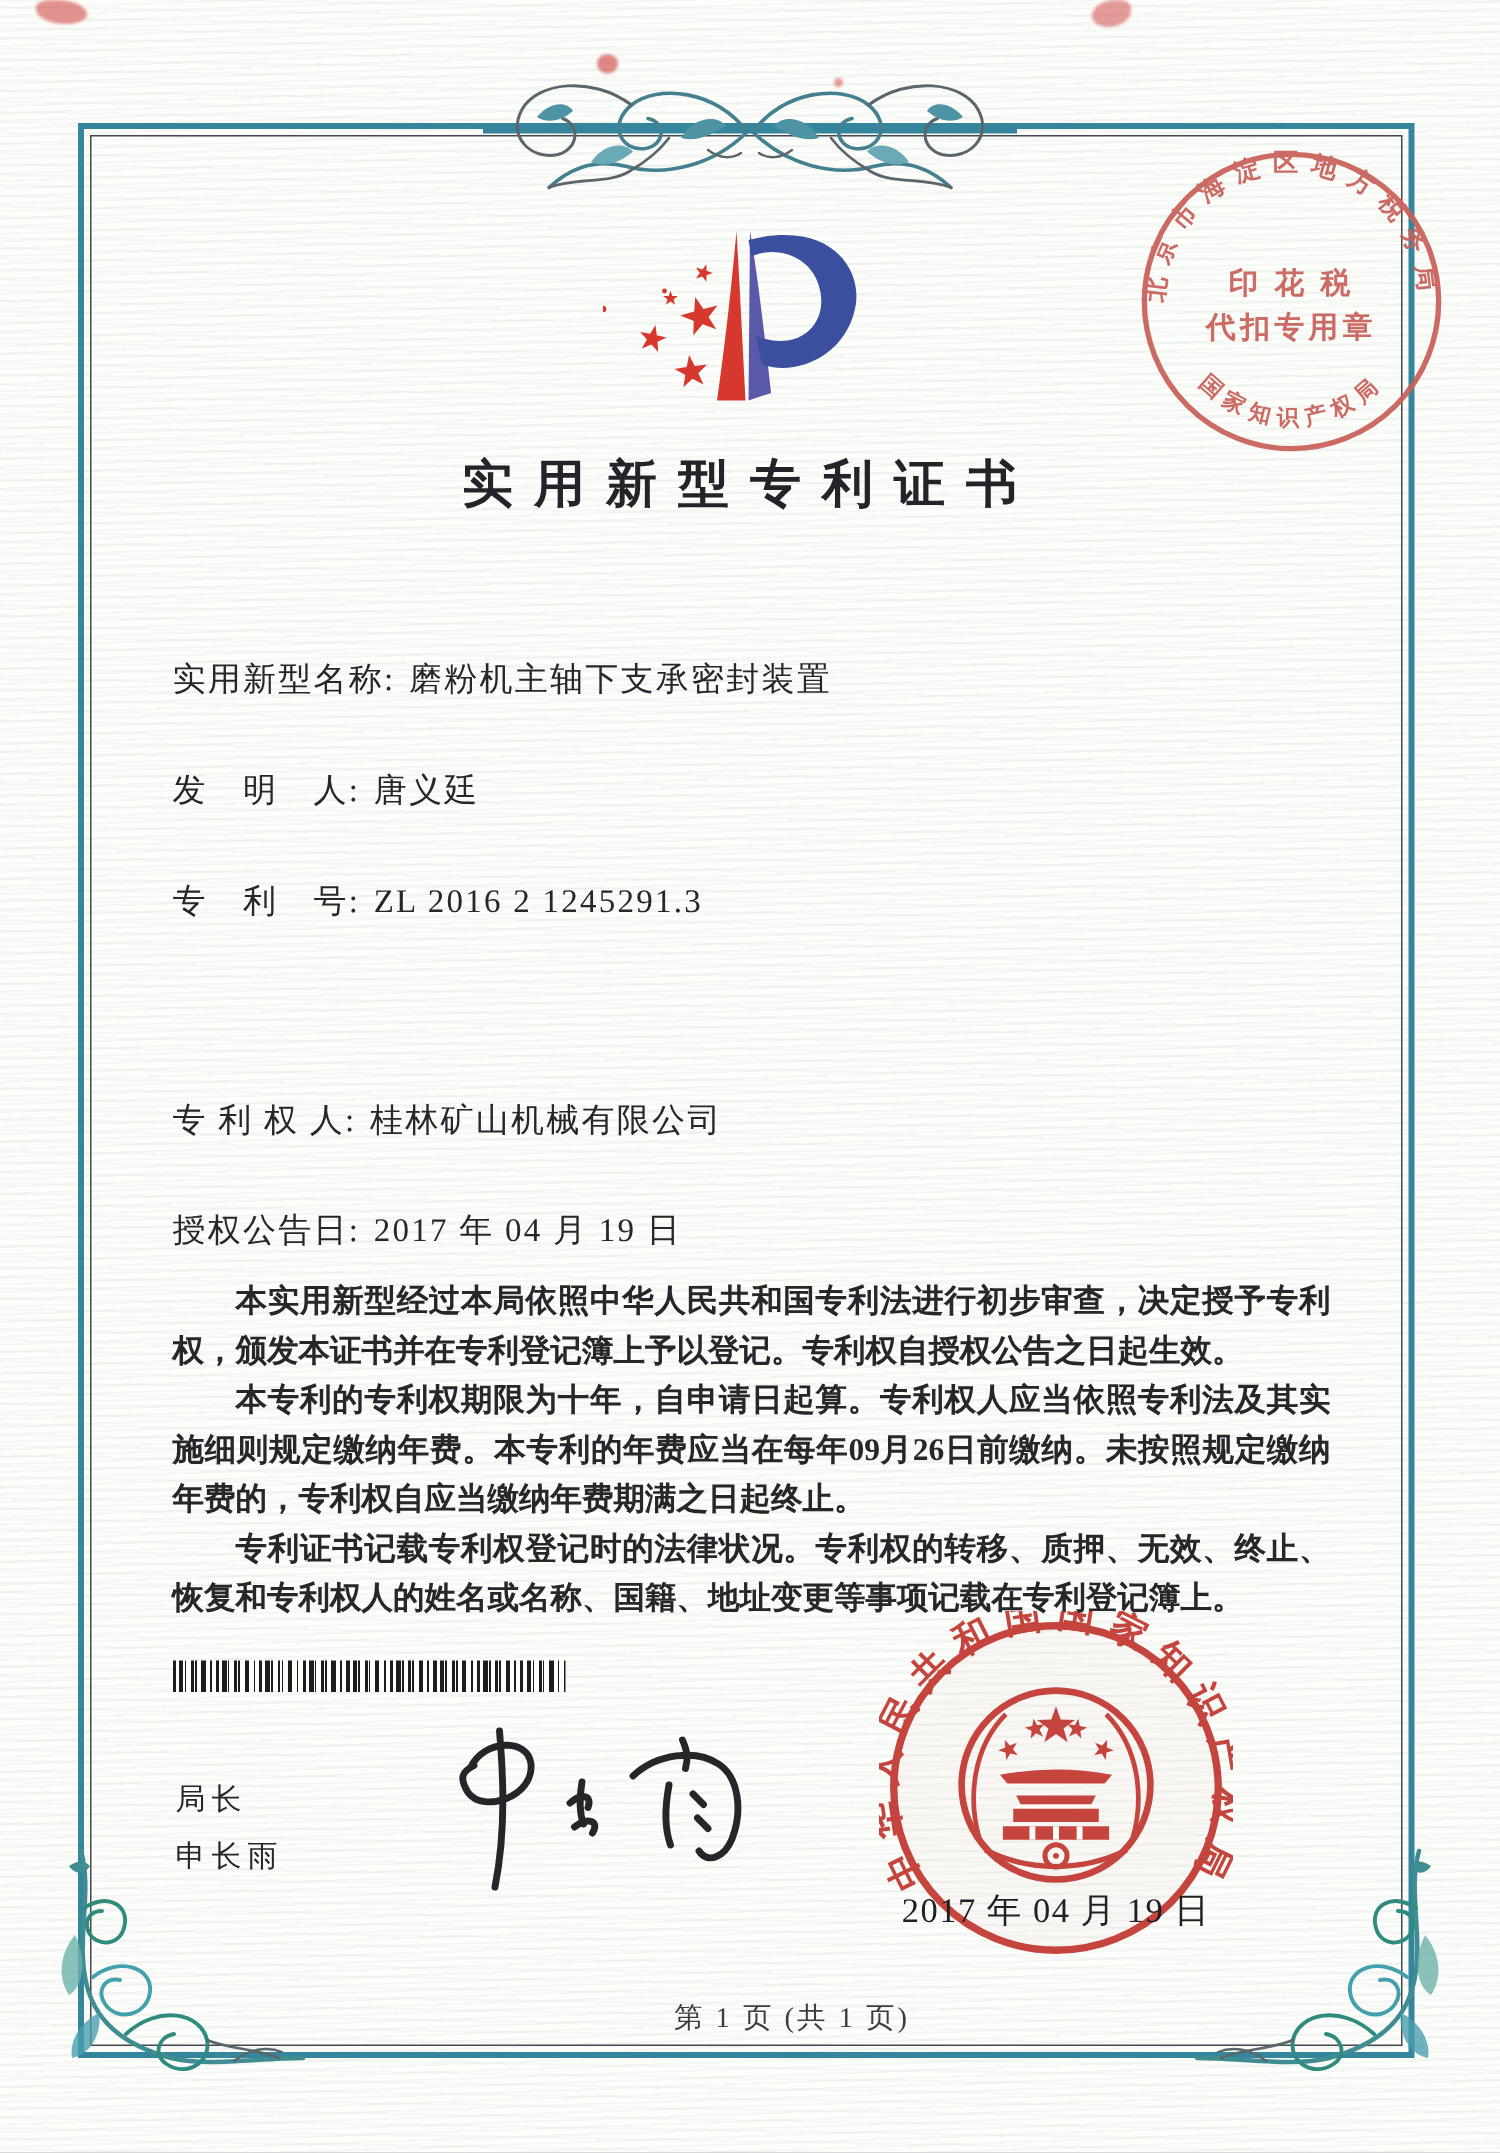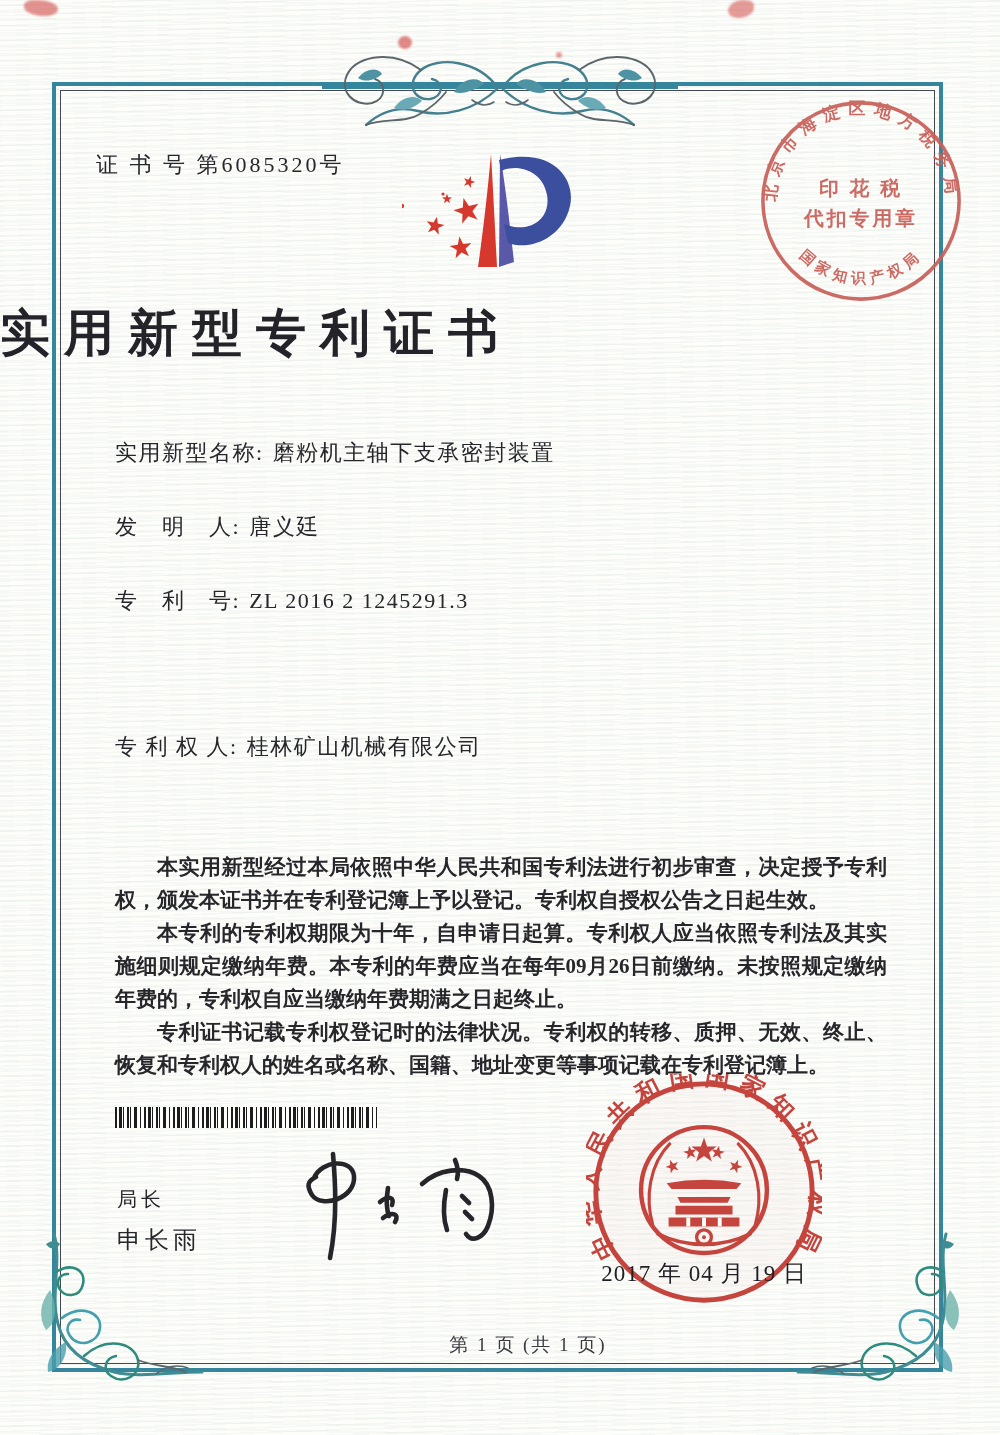--- a/index.html
+++ b/index.html
@@ -11,37 +11,37 @@
       repeating-linear-gradient(181deg, rgba(120,165,160,0.05) 0 2px, rgba(255,255,255,0) 2px 7px),
       #fdfdfa;
   }
   
   .frame{position:absolute;left:52px;top:82px;width:883px;height:1282px;border:4px solid #35869c;z-index:2;}
   .frame-inner{position:absolute;left:4px;top:4px;right:4px;bottom:4px;border:1.6px solid #44484f;}
   
   .cert-no{position:absolute;left:96px;top:150px;font-size:22px;letter-spacing:3px;color:#26262b;z-index:5;white-space:pre;}
   .logo{position:absolute;left:402px;top:138px;width:220px;height:160px;z-index:4;}
   .tax-stamp{position:absolute;left:752px;top:92px;width:218px;height:218px;z-index:6;opacity:.93;}
-  .title{position:absolute;left:0;top:300px;width:100%;text-align:left;font-size:50px;font-weight:600;
+  .title{position:absolute;left:0;top:300px;width:100%;text-align:center;font-size:34px;font-weight:600;
          letter-spacing:14px;color:#232329;z-index:5;}
   
   .field{position:absolute;left:115px;font-size:22px;color:#26262b;letter-spacing:1.5px;white-space:pre;z-index:5;}
   .field .v{margin-left:9px;}
   
   .body-text{position:absolute;left:115px;top:851px;width:772px;z-index:5;font-weight:bold;}
   .body-text p{margin:0;text-indent:2em;font-size:21px;line-height:33px;text-align:justify;color:#26262b;}
   
   .barcode{position:absolute;left:115px;top:1107px;width:262px;height:21px;z-index:5;
     background:repeating-linear-gradient(90deg,
       #1d1d1f 0 2px,#fdfdfa 2px 4px,#1d1d1f 4px 7px,#fdfdfa 7px 8px,
       #1d1d1f 8px 9px,#fdfdfa 9px 12px,#1d1d1f 12px 14px,#fdfdfa 14px 15px,
       #1d1d1f 15px 16px,#fdfdfa 16px 19px,#1d1d1f 19px 22px,#fdfdfa 22px 25px,
       #1d1d1f 25px 26px,#fdfdfa 26px 29px);}
   .commissioner{position:absolute;left:117px;top:1186px;font-size:20px;letter-spacing:4px;color:#26262b;z-index:5;}
-  .commissioner-name{position:absolute;left:117px;top:1224px;font-size:24px;letter-spacing:4px;color:#26262b;z-index:5;}
+  .commissioner-name{position:absolute;left:117px;top:1224px;font-size:20px;letter-spacing:4px;color:#26262b;z-index:5;}
   .signature{position:absolute;left:262px;top:1146px;width:250px;height:125px;z-index:6;}
   .seal{position:absolute;left:586px;top:1074px;width:236px;height:236px;z-index:6;opacity:.94;}
   .seal-date{position:absolute;left:588px;top:1258px;width:232px;text-align:center;font-size:23px;
              letter-spacing:1px;color:#1f1f24;z-index:7;white-space:pre;}
   .footer{position:absolute;left:0;top:1332px;width:100%;text-align:center;font-size:19px;
           letter-spacing:2px;color:#3c3c40;z-index:5;margin-left:28px;}
   
   .ornament-top{position:absolute;left:322px;top:48px;width:356px;height:82px;z-index:3;}
   .flourish-bl{position:absolute;left:26px;top:1232px;width:180px;height:166px;z-index:4;}
   .flourish-br{position:absolute;left:794px;top:1232px;width:180px;height:166px;z-index:4;transform:scaleX(-1);}
@@ -76,21 +76,20 @@
         <path d="M72,60 C80,48 94,46 100,53 C92,60 82,64 72,60 Z" fill="#6aa9b6" stroke="none"></path>
         <path d="M36,30 C44,20 56,19 60,26 C53,32 44,35 36,30 Z" fill="#4e93a4" stroke="none"></path>
         <path d="M150,52 C158,58 166,58 172,54" stroke="#5b666b" stroke-width="1.6"></path>
       </g>
     </defs>
     <rect x="0" y="38" width="356" height="3" fill="#35869c"></rect>
     <use href="#flourL"></use>
     <use href="#flourL" transform="translate(356,0) scale(-1,1)"></use>
   </svg>
 
-  <div class="cert-no">证 书 号 第6085320号</div>
 
   <svg class="logo" viewBox="0 0 220 160">
     <defs>
       <polygon id="star" points="0,-10 2.35,-3.24 9.51,-3.09 3.8,1.24 5.88,8.09 0,4 -5.88,8.09 -3.8,1.24 -9.51,-3.09 -2.35,-3.24"></polygon>
     </defs>
     <path d="M89,16 C86,50 81,95 76,129 L95,129 C93,90 91,50 89,16 Z" fill="#d6382e"></path>
     <path d="M98,16 L97,129 L112,124 C108,88 103,45 98,16 Z" fill="#5a58a8"></path>
     <path d="M97,22 C152,8 174,42 168,68 C161,100 128,113 106,105 L102,86 C130,97 149,79 145,57 C141,33 116,25 99,33 Z" fill="#3c4f9e"></path>
     <g fill="#d6382e">
       <use href="#star" transform="translate(65,73) scale(1.35) rotate(-15)"></use>
@@ -118,20 +117,21 @@
     <text x="0" y="-6" text-anchor="middle" font-size="20" letter-spacing="3" fill="#c9605a" font-weight="bold">印 花 税</text>
     <text x="0" y="24" text-anchor="middle" font-size="20" letter-spacing="3" fill="#c9605a" font-weight="bold">代扣专用章</text>
   </svg>
 
   <div class="title">实用新型专利证书</div>
 
   <div class="field" style="top:512px"><span>发　明　人:</span><span class="v">唐义廷</span></div>
   <div class="field" style="top:438px"><span>实用新型名称:</span><span class="v">磨粉机主轴下支承密封装置</span></div>
   <div class="field" style="top:586px"><span>专　利　号:</span><span class="v">ZL 2016 2 1245291.3</span></div>
   <div class="field" style="top:732px"><span>专 利 权 人:</span><span class="v">桂林矿山机械有限公司</span></div>
+  <div class="field" style="top:805px"><span>授权公告日:</span><span class="v">2017 年 04 月 19 日</span></div>
 
   <div class="body-text">
     <p>本实用新型经过本局依照中华人民共和国专利法进行初步审查，决定授予专利权，颁发本证书并在专利登记簿上予以登记。专利权自授权公告之日起生效。</p>
     <p>本专利的专利权期限为十年，自申请日起算。专利权人应当依照专利法及其实施细则规定缴纳年费。本专利的年费应当在每年09月26日前缴纳。未按照规定缴纳年费的，专利权自应当缴纳年费期满之日起终止。</p>
     <p>专利证书记载专利权登记时的法律状况。专利权的转移、质押、无效、终止、恢复和专利权人的姓名或名称、国籍、地址变更等事项记载在专利登记簿上。</p>
   </div>
 
   <div class="barcode"></div>
 
   <div class="commissioner">局长</div>

